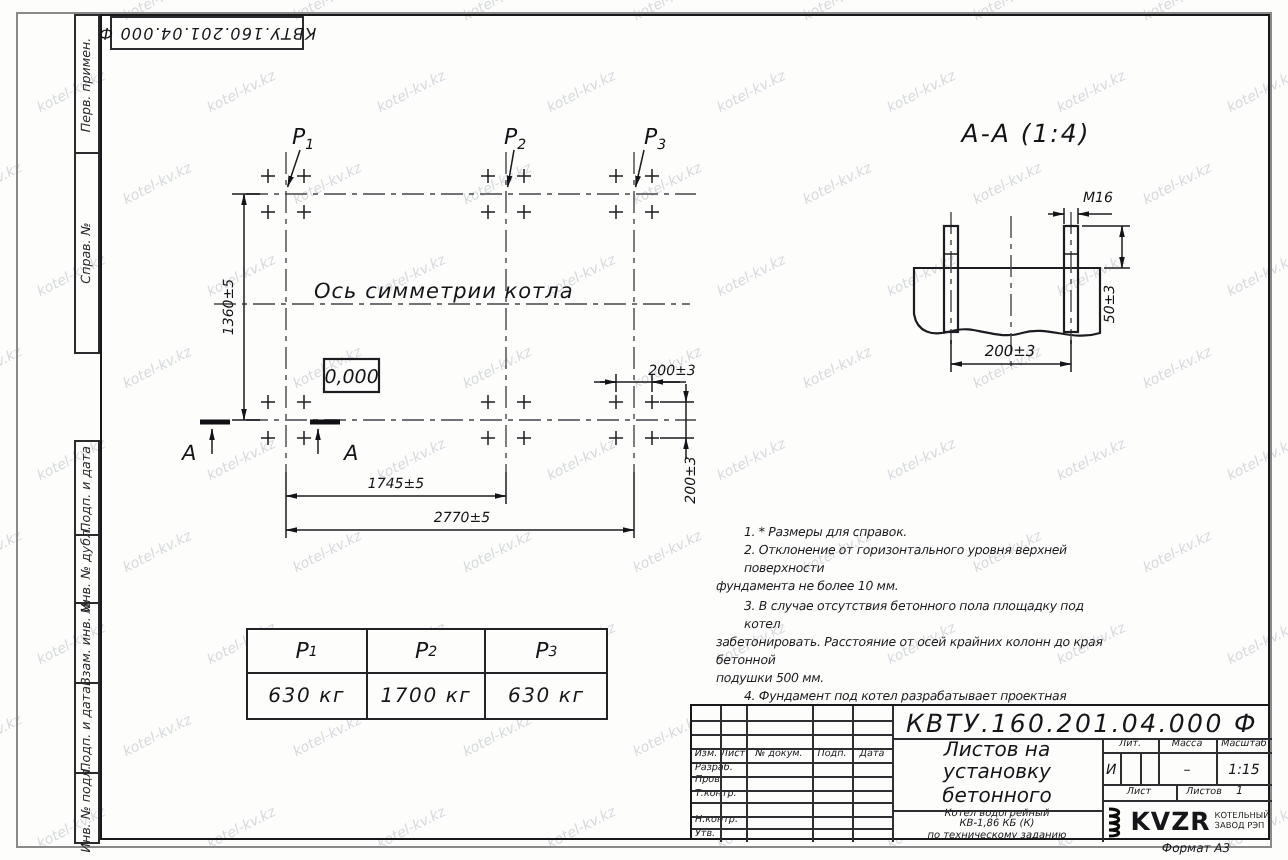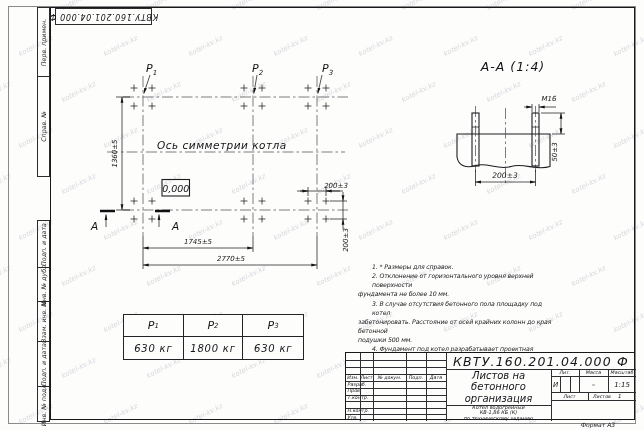--- a/index.html
+++ b/index.html
@@ -285,30 +285,30 @@
       </div>
     <div class="tc hd">
         <span>P</span>
         <sub>2</sub>
       </div>
     <div class="tc hd lastcol">
         <span>P</span>
         <sub>3</sub>
       </div>
     <div class="tc vl lastrow">630 кг</div>
-    <div class="tc vl lastrow">1800 кг</div>
+    <div class="tc vl lastrow">1700 кг</div>
     <div class="tc vl lastcol lastrow">630 кг</div>
   </div>
 
   <div id="title-block" class="abs">
     <div id="doc-number" class="abs">КВТУ.160.201.04.000 Ф</div>
     <div id="doc-title" class="abs">
       <div>Листов на</div>
+      <div>установку</div>
       <div>бетонного</div>
-      <div>организация</div>
     </div>
     <div id="doc-subject" class="abs">
       <div>Котел водогрейный</div>
       <div>КВ-1,86 КБ (К)</div>
       <div>по техническому заданию</div>
     </div>
 
     <span class="lbl ctr" style="left:0;top:21.6px;width:14px;">Изм.</span>
     <span class="lbl ctr" style="left:14px;top:21.6px;width:13px;">Лист</span>
     <span class="lbl ctr" style="left:27px;top:21.6px;width:33px;">№ докум.</span>
@@ -324,20 +324,30 @@
     <span class="lbl ctr" style="left:205px;top:17.4px;width:28px;">Лит.</span>
     <span class="lbl ctr" style="left:233px;top:17.4px;width:29px;">Масса</span>
     <span class="lbl ctr" style="left:262px;top:17.4px;width:28px;">Масштаб</span>
     <span class="lbl ctr" style="left:205px;top:27.5px;width:9.3px;font-size:7px;">И</span>
     <span class="lbl ctr" style="left:233px;top:27.5px;width:29px;font-size:7px;">–</span>
     <span class="lbl ctr" style="left:262px;top:27.5px;width:28px;font-size:7px;">1:15</span>
     <span class="lbl ctr" style="left:205px;top:40.6px;width:37px;">Лист</span>
     <span class="lbl" style="left:247px;top:40.6px;">Листов</span>
     <span class="lbl" style="left:272px;top:40.2px;font-size:5.5px;">1</span>
 
+    <div id="logo-cell" class="abs">
+      <svg width="11" height="16" viewBox="0 0 10 16">
+        <path d="M2,1.5 C8.5,1.5 8.5,5 2,5 C8.5,5 8.5,8.5 2,8.5 C8.5,8.5 8.5,12 2,12 C8.5,12 8.5,15 2,15" stroke="#0a0a0a" fill="none" stroke-width="1.5"></path>
+      </svg>
+      <span id="logo-text">KVZR</span>
+      <span id="logo-caption">
+        <div>КОТЕЛЬНЫЙ</div>
+        <div>ЗАВОД РЭП</div>
+      </span>
+    </div>
   <div class="gline" style="left: 14px; top: 0px; width: 0.8px; height: 68px;"></div>
       <div class="gline" style="left: 27px; top: 0px; width: 0.8px; height: 68px;"></div>
       <div class="gline" style="left: 60px; top: 0px; width: 0.8px; height: 68px;"></div>
       <div class="gline" style="left: 80px; top: 0px; width: 0.8px; height: 68px;"></div>
       <div class="gline" style="left: 100px; top: 0px; width: 0.8px; height: 68px;"></div>
       <div class="gline" style="left: 205px; top: 16px; width: 0.8px; height: 52px;"></div>
       <div class="gline" style="left: 233px; top: 16px; width: 0.8px; height: 23px;"></div>
       <div class="gline" style="left: 262px; top: 16px; width: 0.8px; height: 23px;"></div>
       <div class="gline" style="left: 214.3px; top: 23px; width: 0.8px; height: 16px;"></div>
       <div class="gline" style="left: 223.6px; top: 23px; width: 0.8px; height: 16px;"></div>

